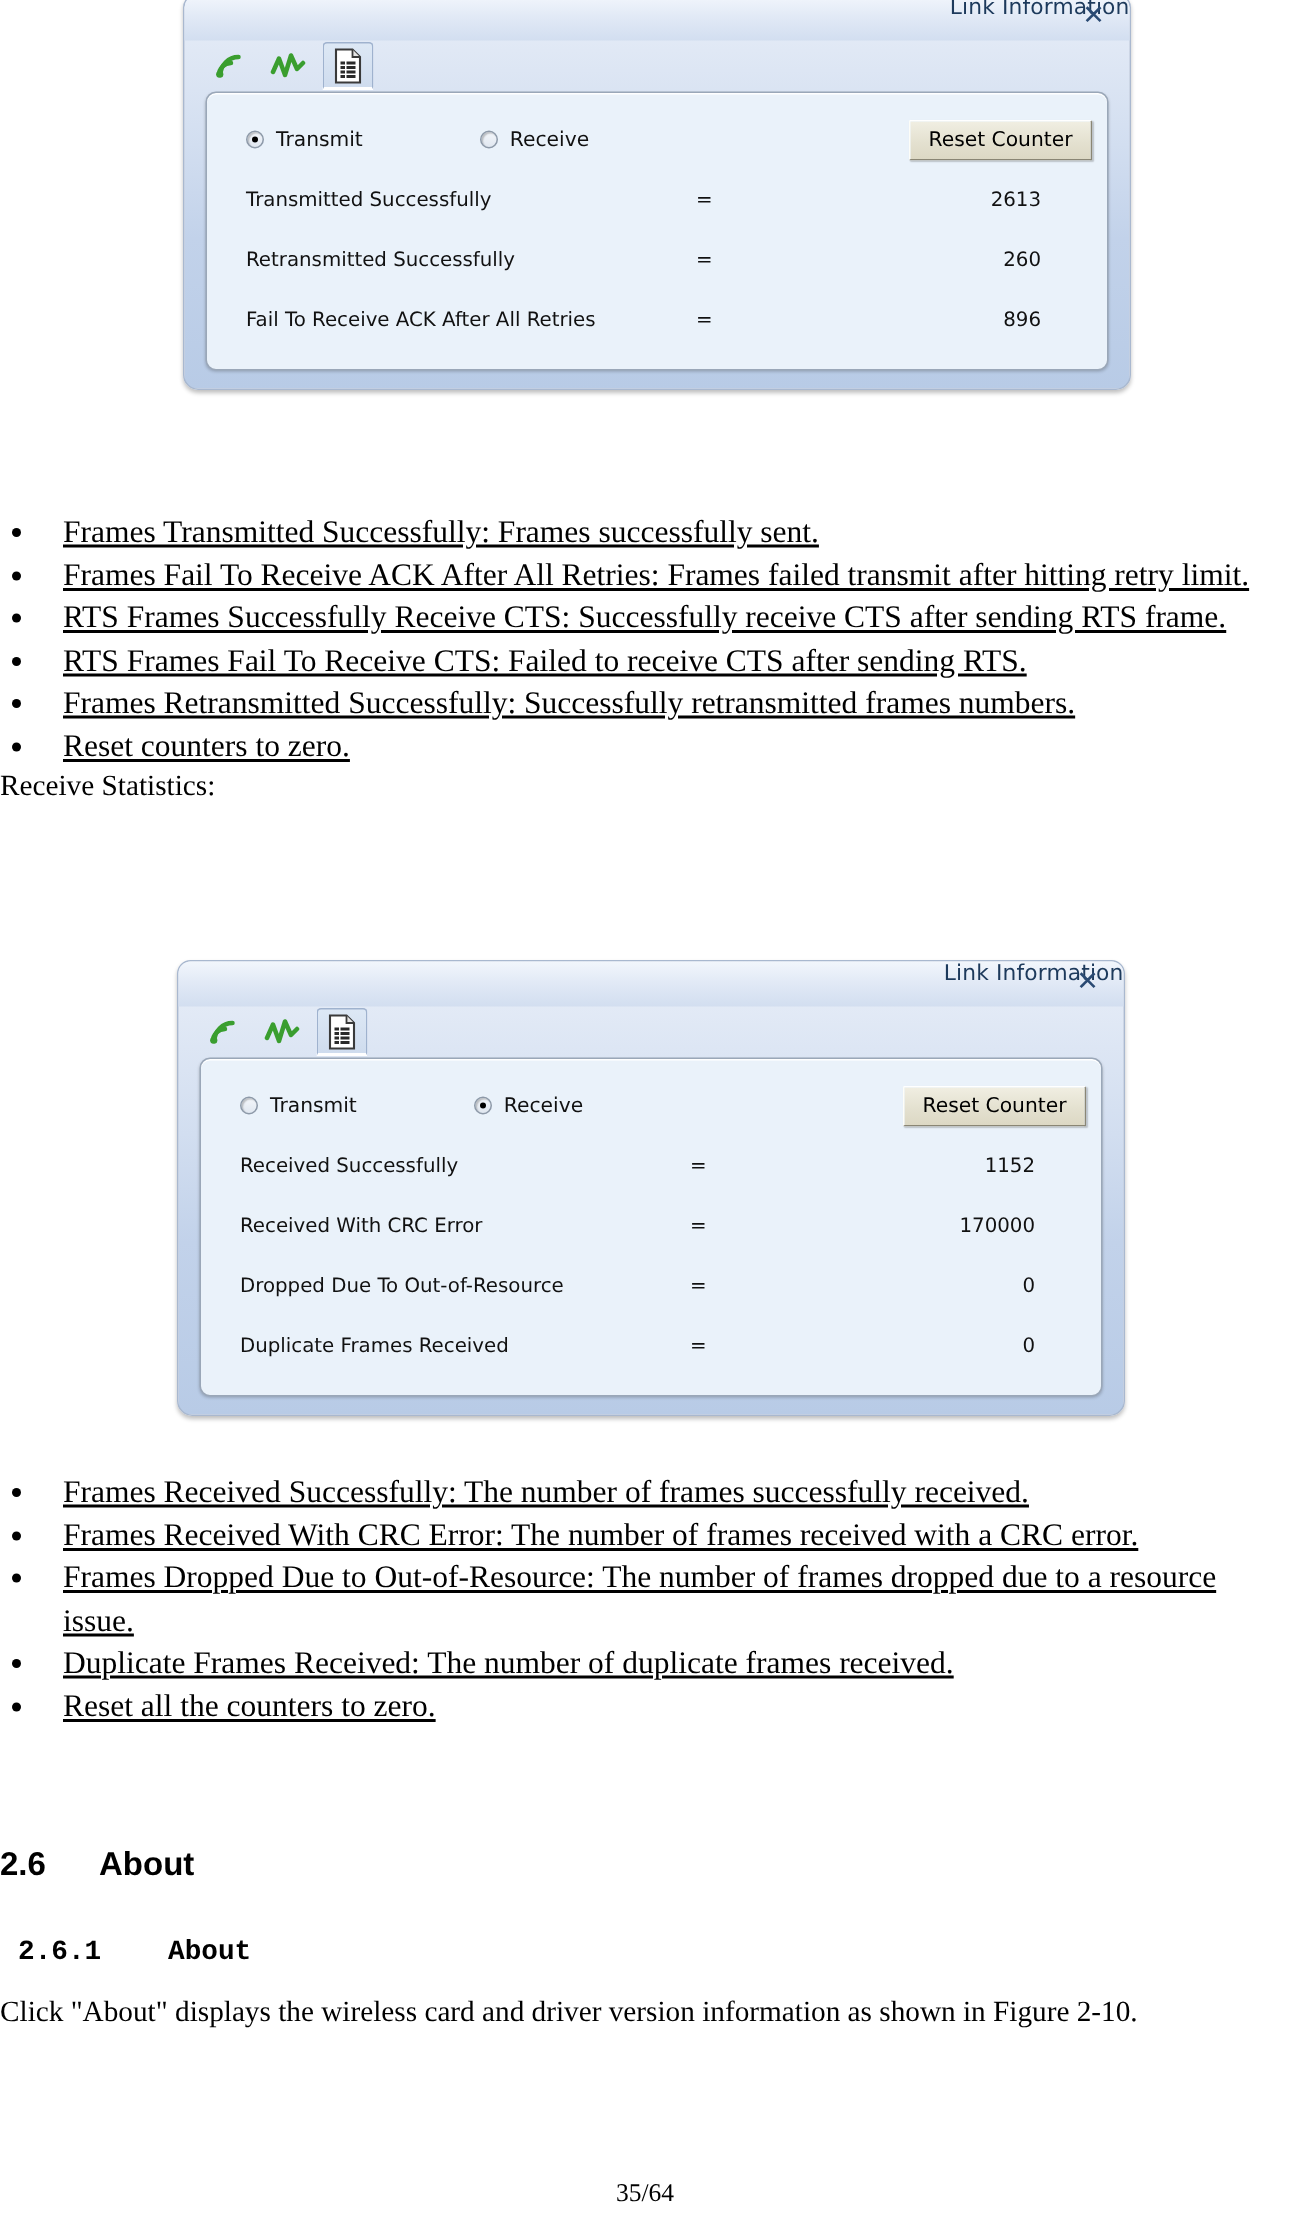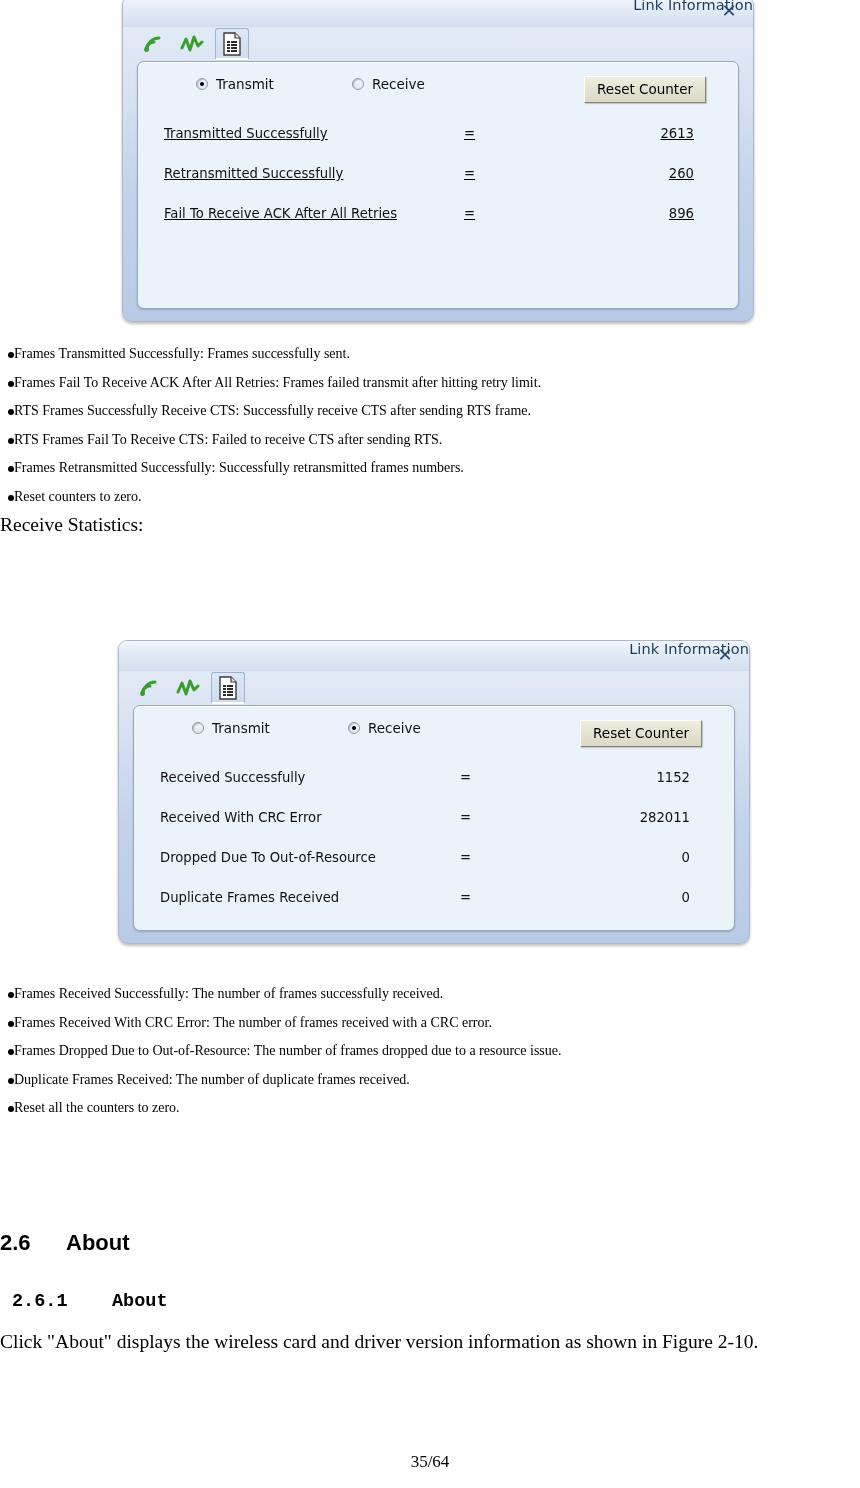--- a/index.html
+++ b/index.html
@@ -110,25 +110,24 @@
     margin: 0 14px;
     background: #eaf2fa;
     border: 1px solid #9aa7b8;
     border-radius: 7px;
     box-shadow: inset 0 1px 0 #ffffff, 0 1px 2px rgba(0,0,0,0.18);
     box-sizing: border-box;
   }
 
   .panel-controls {
     display: flex;
-    align-items: flex-start;
-    padding: 14px 32px 10px 26px;
+    align-items: center;
+    padding: 14px 10px 10px 26px;
     position: relative;
     height: 34px;
-    margin-left: 32px;
   }
   .radio-group { display: flex; align-items: center; }
   .radio-opt {
     display: flex;
     align-items: center;
     cursor: pointer;
     font-family: "DejaVu Sans", "Liberation Sans", sans-serif;
     font-size: 13.5px;
     color: #111111;
   }
@@ -191,24 +190,25 @@
     left: 0;
     width: 860px;
   }
   ul.bullets {
     list-style: none;
     margin: 0;
     padding: 0;
   }
   ul.bullets li {
     position: relative;
-    padding-left: 14px;
-    font-size: 14px;
+    padding-left: 42px;
+    font-size: 21px;
     line-height: 28.5px;
     margin: 0;
+    text-decoration: underline;
   }
   ul.bullets li::before {
     content: "";
     position: absolute;
     left: 8px;
     top: 12px;
     width: 6px;
     height: 6px;
     border-radius: 50%;
     background: #000000;
@@ -295,21 +295,21 @@
           <span>Transmit</span>
         </label>
         <label class="radio-opt">
           <span class="radio-dot"></span>
           <span>Receive</span>
         </label>
       </div>
       <div class="reset-btn">Reset Counter</div>
     </div>
 
-    <div class="stats" style="padding-bottom:62px;text-decoration:underline;">
+    <div class="stats" style="">
       <div class="stat-row">
         <div class="stat-label">Transmitted Successfully</div>
         <div class="stat-eq">=</div>
         <div class="stat-value">2613</div>
       </div>
       <div class="stat-row">
         <div class="stat-label">Retransmitted Successfully</div>
         <div class="stat-eq">=</div>
         <div class="stat-value">260</div>
       </div>
@@ -394,21 +394,21 @@
 
     <div class="stats" style="">
       <div class="stat-row">
         <div class="stat-label">Received Successfully</div>
         <div class="stat-eq">=</div>
         <div class="stat-value">1152</div>
       </div>
       <div class="stat-row">
         <div class="stat-label">Received With CRC Error</div>
         <div class="stat-eq">=</div>
-        <div class="stat-value">282011</div>
+        <div class="stat-value">170000</div>
       </div>
       <div class="stat-row">
         <div class="stat-label">Dropped Due To Out-of-Resource</div>
         <div class="stat-eq">=</div>
         <div class="stat-value">0</div>
       </div>
       <div class="stat-row">
         <div class="stat-label">Duplicate Frames Received</div>
         <div class="stat-eq">=</div>
         <div class="stat-value">0</div>

